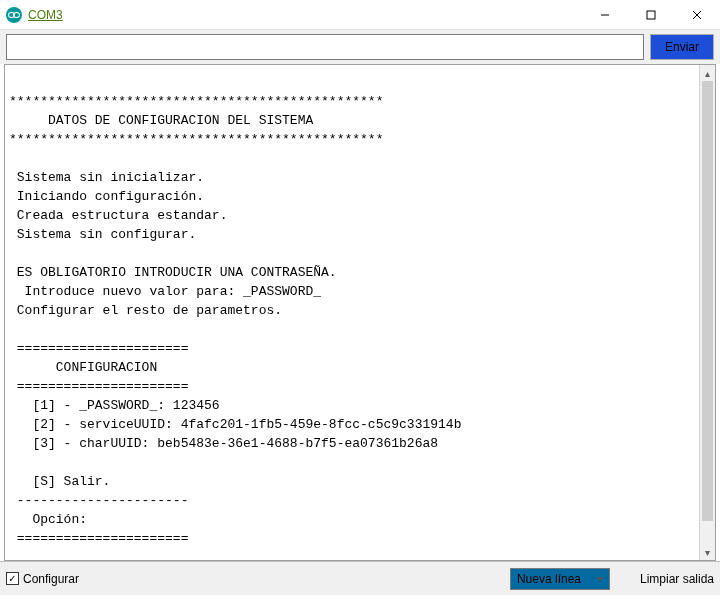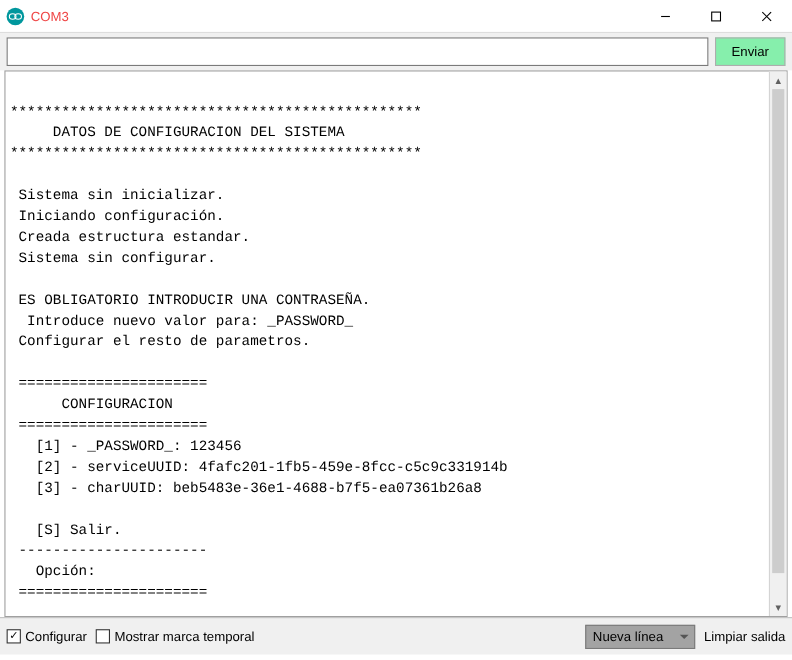--- a/index.html
+++ b/index.html
@@ -3,40 +3,40 @@
 <meta charset="utf-8">
 <style>
   * { box-sizing: border-box; }
   html, body { margin:0; padding:0; width:720px; height:600px; font-family: "Segoe UI", Tahoma, sans-serif; font-size:12px; background:#fff; overflow:hidden; }
   .titlebar { height:30px; background:#fff; display:flex; align-items:center; border-bottom:1px solid #ddd; }
   .titlebar .icon-slot { width:28px; display:flex; align-items:center; justify-content:center; }
   .arduino-icon { width:16px; height:16px; border-radius:50%; background:#00979D; position:relative; }
   .arduino-icon:before, .arduino-icon:after { content:""; position:absolute; top:5px; width:5px; height:4px; border:1px solid #fff; border-radius:50%; }
   .arduino-icon:before { left:2px; }
   .arduino-icon:after { right:2px; }
-  .titlebar .title { flex:1; color:#ef4444; font-size:12px; }
+  .titlebar .title { flex:1; color:#4d7c0f; font-size:12px;text-decoration:underline; }
   .winbtns { display:flex; height:100%; }
   .winbtn { width:46px; height:100%; display:flex; align-items:center; justify-content:center; color:#000; }
   .inputrow { height:34px; display:flex; align-items:center; padding:4px 6px; gap:6px; background:#f0f0f0; }
   .inputrow input { flex:1; height:26px; border:1px solid #7a7a7a; padding:2px 6px; font-size:12px; background:#fff; }
-  .inputrow button { height:26px; padding:0 14px; border:1px solid #adadad; background:#86efac; font-size:12px; }
+  .inputrow button { height:26px; padding:0 14px; border:1px solid #adadad; background:#1d4ed8; font-size:12px; }
   .console-wrap { position:relative; height:497px; border:1px solid #a0a0a0; margin:0 4px; background:#fff; }
   .console { position:absolute; inset:0 16px 0 0; padding:8px 6px 8px 4px; overflow:hidden; white-space:pre; font-family: Consolas, "Courier New", monospace; font-size:13px; line-height:19px; color:#000; }
   .vscroll { position:absolute; right:0; top:0; bottom:0; width:16px; background:#f0f0f0; border-left:1px solid #d4d4d4; }
   .vscroll .arrow { height:16px; display:flex; align-items:center; justify-content:center; color:#606060; font-size:10px; }
   .vscroll .track { position:absolute; top:16px; bottom:16px; left:0; right:0; }
   .vscroll .thumb { position:absolute; left:2px; right:2px; top:0; height:440px; background:#cdcdcd; }
   .vscroll .arrow.bottom { position:absolute; bottom:0; left:0; right:0; }
   .bottombar { height:34px; border-top:1px solid #c0c0c0; background:#f0f0f0; display:flex; align-items:center; padding:0 6px; gap:8px; font-size:12px; }
   .chk { display:flex; align-items:center; gap:4px; }
   .chk .box { width:13px; height:13px; border:1px solid #333; background:#fff; display:flex; align-items:center; justify-content:center; font-size:10px; line-height:10px; }
-  .sel { height:22px; border:1px solid #7a7a7a; background:#a3a3a3; padding:0 18px 0 6px; display:flex; align-items:center; position:relative; min-width:100px; }
+  .sel { height:22px; border:1px solid #7a7a7a; background:#0369a1; padding:0 18px 0 6px; display:flex; align-items:center; position:relative; min-width:100px; }
   .sel:after { content:""; position:absolute; right:5px; top:8px; border:4px solid transparent; border-top-color:#555; }
   .spacer { flex:1; }
-  .linkish { color:#000; }
+  .linkish { color:#000;margin-left:22px; }
 </style>
 </head>
 <body>
 
 <div class="titlebar">
   <div class="icon-slot">
     <div class="arduino-icon"></div>
   </div>
   <div class="title">COM3</div>
   <div class="winbtns">
@@ -97,22 +97,18 @@
     </div>
     <div class="arrow bottom">▾</div>
   </div>
 </div>
 
 <div class="bottombar">
   <label class="chk">
     <span class="box" id="chk-auto">✓</span>
     <span>Configurar</span>
   </label>
-  <label class="chk">
-    <span class="box" id="chk-ts"></span>
-    <span>Mostrar marca temporal</span>
-  </label>
   <div class="spacer"></div>
   <div class="sel">
     <span>Nueva línea</span>
   </div>
   <span class="linkish">Limpiar salida</span>
 </div>
 
 </body></html>

